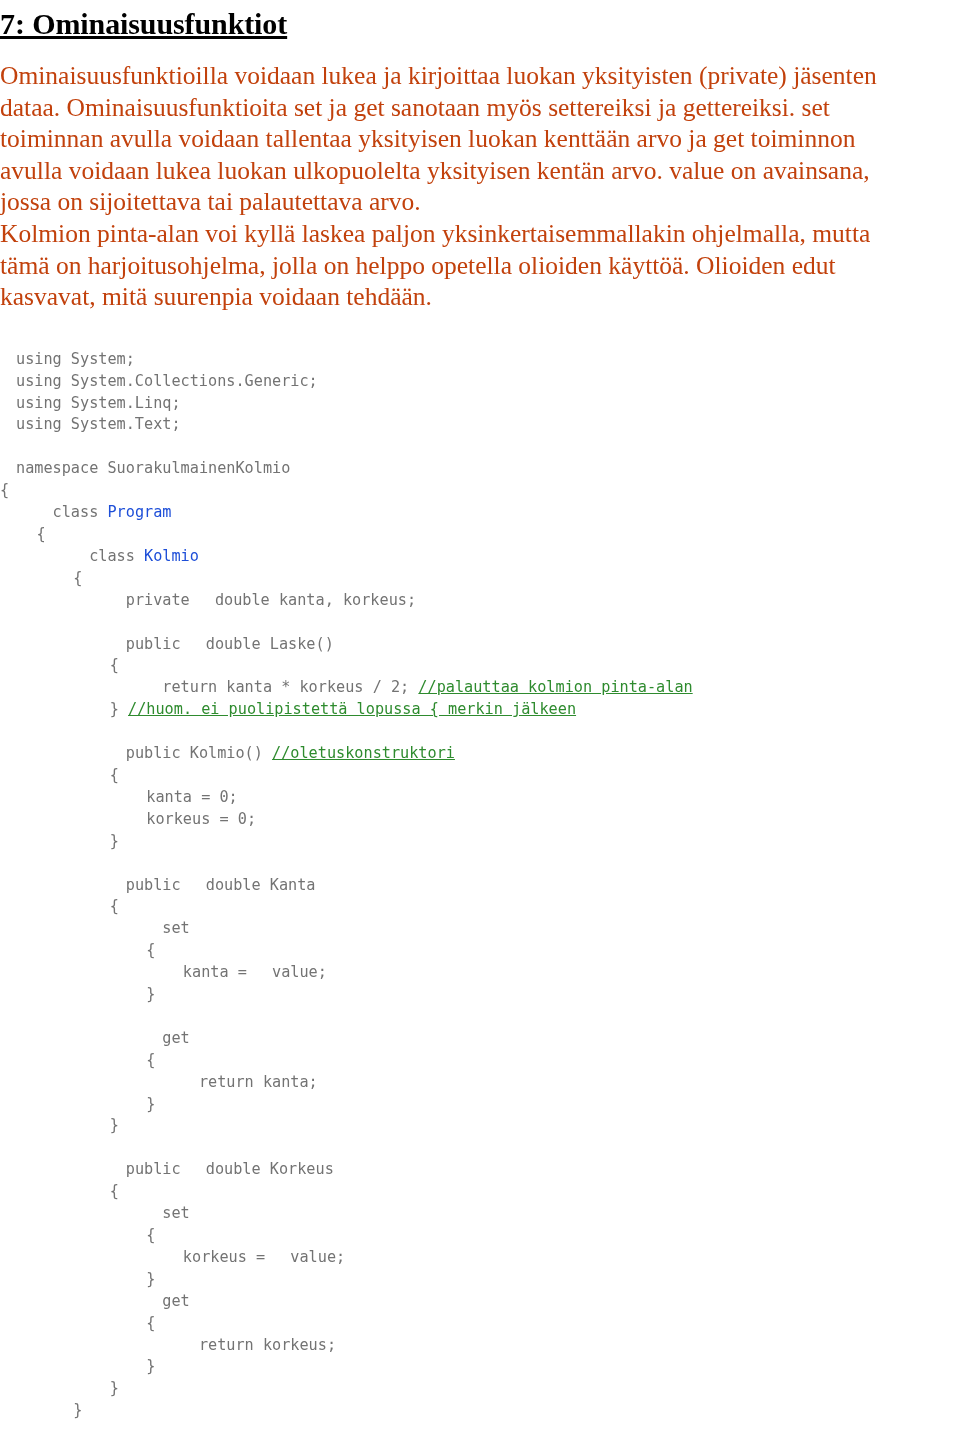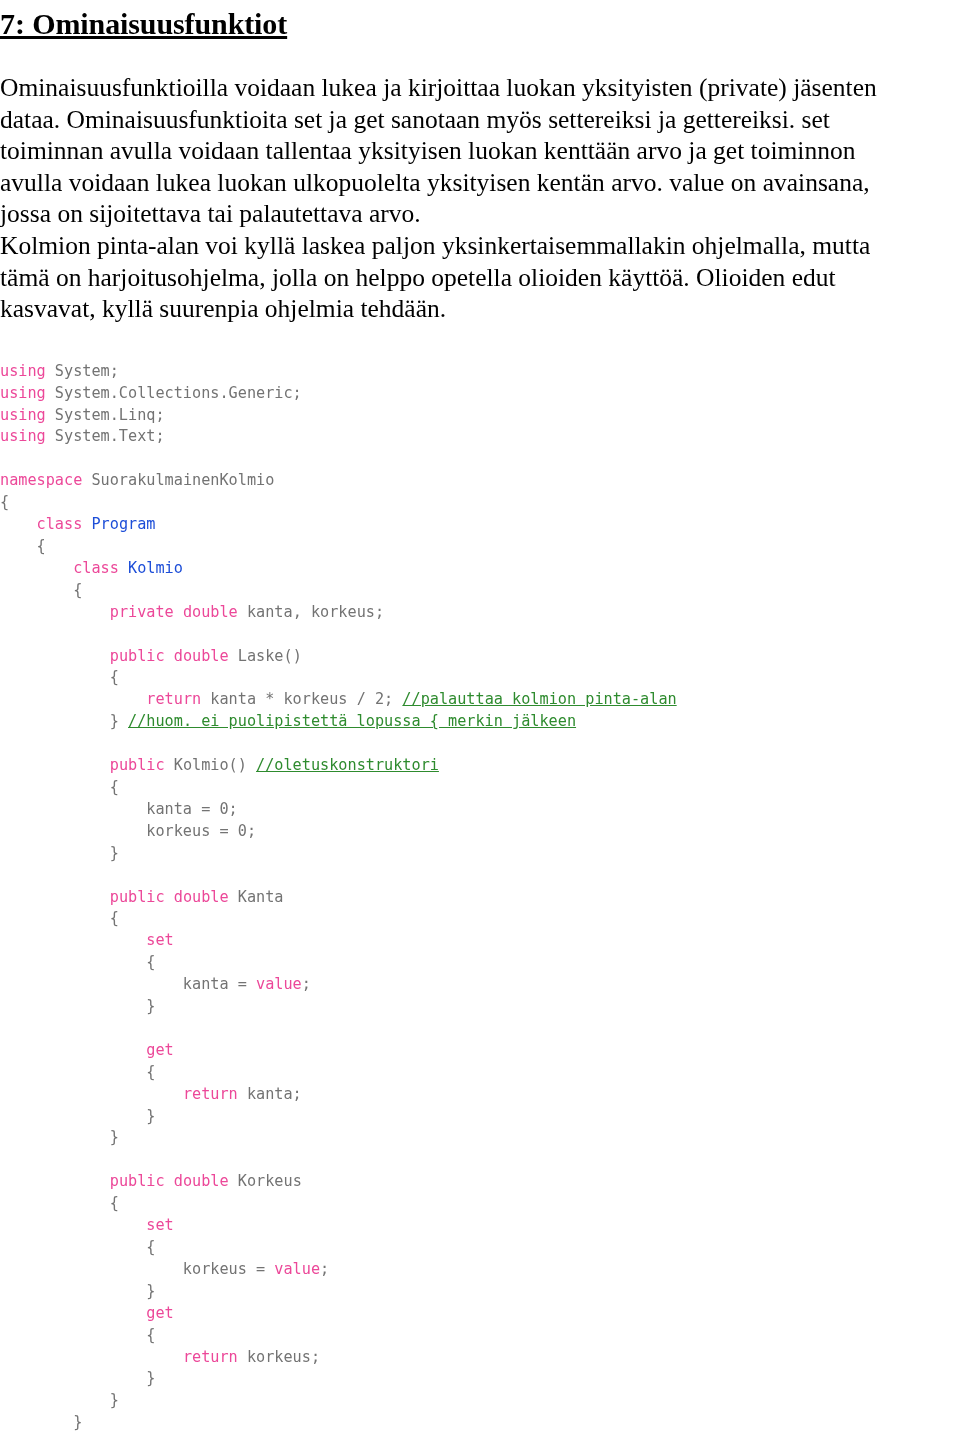--- a/index.html
+++ b/index.html
@@ -29,61 +29,61 @@
     margin: 6px 0 0 0;
     padding: 0;
     letter-spacing: -0.1px;
     white-space: pre;
     text-decoration: underline;
   }
   .prose {
     font-family: "Liberation Serif", "DejaVu Serif", serif;
     font-size: 25.5px;
     line-height: 31.6px;
-    margin: 30px 0 0 0;
+    margin: 18px 0 0 0;
     padding: 0;
     text-align: left;
-    color: #000000;
+    color: #c2410c;
   }
   .prose .ln {
     display: block;
     white-space: pre;
   }
   .code {
     font-family: "DejaVu Sans Mono", "Liberation Mono", monospace;
     font-size: 15.2px;
     line-height: 21.9px;
     margin: 36px 0 0 0;
     padding: 0;
     color: #000000;
     white-space: pre;
   }
   .code .cl {
     display: block;
     white-space: pre;
     min-height: 21.9px;
   }
-  .kw  { color: #ec4899; }
+  .kw  { color: #737373; margin-left: 16px; }
   .typ { color: #1d4ed8; }
   .cmt { color: #2E8B2E; text-decoration: underline; }
   .pln { color: #737373; }
 </style>
 </head>
 <body>
 
 <div class="page">
 
   <h1 class="doc-title">7: Ominaisuusfunktiot</h1>
 
   <div class="prose">
       <span class="ln">Ominaisuusfunktioilla voidaan lukea ja kirjoittaa luokan yksityisten (private) jäsenten</span>
       <span class="ln">dataa. Ominaisuusfunktioita set ja get sanotaan myös settereiksi ja gettereiksi. set</span>
       <span class="ln">toiminnan avulla voidaan tallentaa yksityisen luokan kenttään arvo ja get toiminnon</span>
       <span class="ln">avulla voidaan lukea luokan ulkopuolelta yksityisen kentän arvo. value on avainsana,</span>
       <span class="ln">jossa on sijoitettava tai palautettava arvo.</span>
       <span class="ln">Kolmion pinta-alan voi kyllä laskea paljon yksinkertaisemmallakin ohjelmalla, mutta</span>
       <span class="ln">tämä on harjoitusohjelma, jolla on helppo opetella olioiden käyttöä. Olioiden edut</span>
-      <span class="ln">kasvavat, kyllä suurenpia ohjelmia tehdään.</span>
+      <span class="ln">kasvavat, mitä suurenpia voidaan tehdään.</span>
     </div>
 
   <div class="code"><span class="cl"><span class="kw">using</span><span class="pln"> System;</span></span><span class="cl"><span class="kw">using</span><span class="pln"> System.Collections.Generic;</span></span><span class="cl"><span class="kw">using</span><span class="pln"> System.Linq;</span></span><span class="cl"><span class="kw">using</span><span class="pln"> System.Text;</span></span><span class="cl">&nbsp;</span><span class="cl"><span class="kw">namespace</span><span class="pln"> SuorakulmainenKolmio</span></span><span class="cl"><span class="pln">{</span></span><span class="cl"><span class="pln">    </span><span class="kw">class</span><span class="pln"> </span><span class="typ">Program</span></span><span class="cl"><span class="pln">    {</span></span><span class="cl"><span class="pln">        </span><span class="kw">class</span><span class="pln"> </span><span class="typ">Kolmio</span></span><span class="cl"><span class="pln">        {</span></span><span class="cl"><span class="pln">            </span><span class="kw">private</span><span class="pln"> </span><span class="kw">double</span><span class="pln"> kanta, korkeus;</span></span><span class="cl">&nbsp;</span><span class="cl"><span class="pln">            </span><span class="kw">public</span><span class="pln"> </span><span class="kw">double</span><span class="pln"> Laske()</span></span><span class="cl"><span class="pln">            {</span></span><span class="cl"><span class="pln">                </span><span class="kw">return</span><span class="pln"> kanta * korkeus / 2; </span><span class="cmt">//palauttaa kolmion pinta-alan</span></span><span class="cl"><span class="pln">            } </span><span class="cmt">//huom. ei puolipistettä lopussa { merkin jälkeen</span></span><span class="cl">&nbsp;</span><span class="cl"><span class="pln">            </span><span class="kw">public</span><span class="pln"> Kolmio() </span><span class="cmt">//oletuskonstruktori</span></span><span class="cl"><span class="pln">            {</span></span><span class="cl"><span class="pln">                kanta = 0;</span></span><span class="cl"><span class="pln">                korkeus = 0;</span></span><span class="cl"><span class="pln">            }</span></span><span class="cl">&nbsp;</span><span class="cl"><span class="pln">            </span><span class="kw">public</span><span class="pln"> </span><span class="kw">double</span><span class="pln"> Kanta</span></span><span class="cl"><span class="pln">            {</span></span><span class="cl"><span class="pln">                </span><span class="kw">set</span></span><span class="cl"><span class="pln">                {</span></span><span class="cl"><span class="pln">                    kanta = </span><span class="kw">value</span><span class="pln">;</span></span><span class="cl"><span class="pln">                }</span></span><span class="cl">&nbsp;</span><span class="cl"><span class="pln">                </span><span class="kw">get</span></span><span class="cl"><span class="pln">                {</span></span><span class="cl"><span class="pln">                    </span><span class="kw">return</span><span class="pln"> kanta;</span></span><span class="cl"><span class="pln">                }</span></span><span class="cl"><span class="pln">            }</span></span><span class="cl">&nbsp;</span><span class="cl"><span class="pln">            </span><span class="kw">public</span><span class="pln"> </span><span class="kw">double</span><span class="pln"> Korkeus</span></span><span class="cl"><span class="pln">            {</span></span><span class="cl"><span class="pln">                </span><span class="kw">set</span></span><span class="cl"><span class="pln">                {</span></span><span class="cl"><span class="pln">                    korkeus = </span><span class="kw">value</span><span class="pln">;</span></span><span class="cl"><span class="pln">                }</span></span><span class="cl"><span class="pln">                </span><span class="kw">get</span></span><span class="cl"><span class="pln">                {</span></span><span class="cl"><span class="pln">                    </span><span class="kw">return</span><span class="pln"> korkeus;</span></span><span class="cl"><span class="pln">                }</span></span><span class="cl"><span class="pln">            }</span></span><span class="cl"><span class="pln">        }</span></span></div>
 
 </div>
 
 </body></html>

